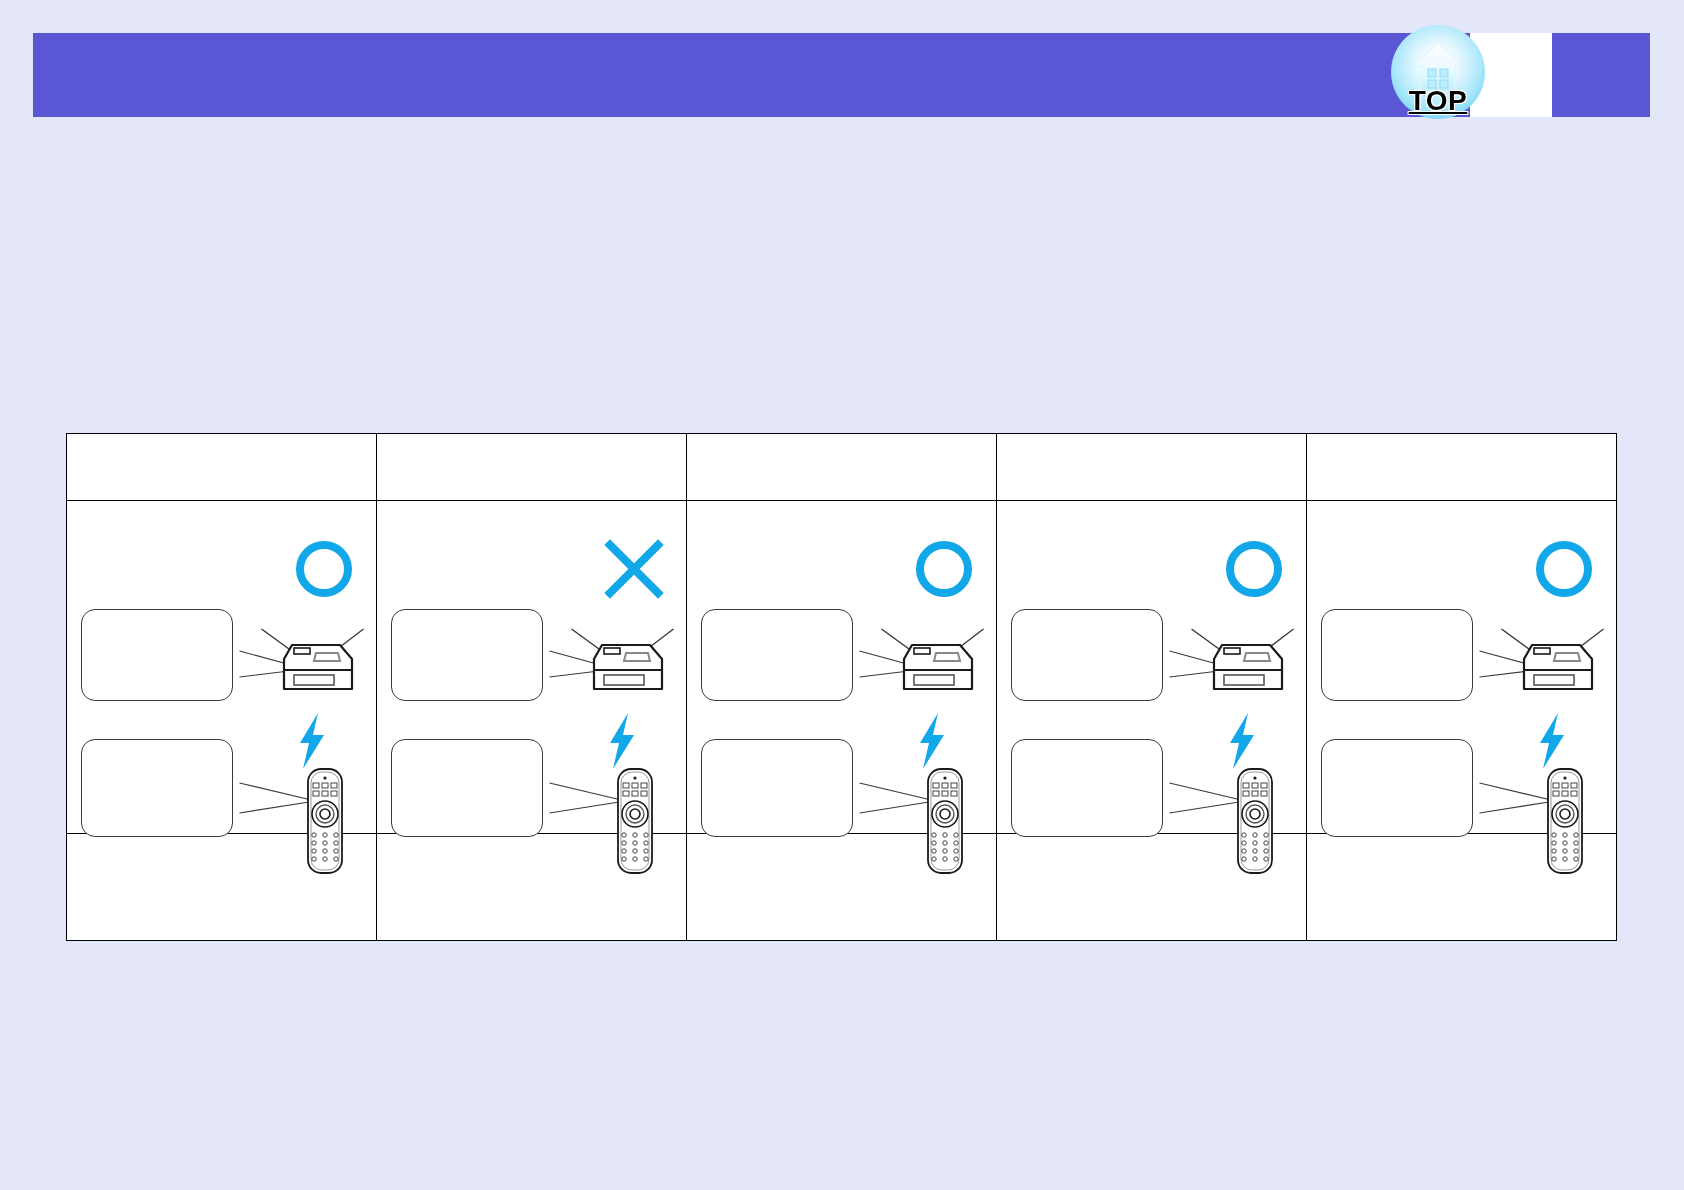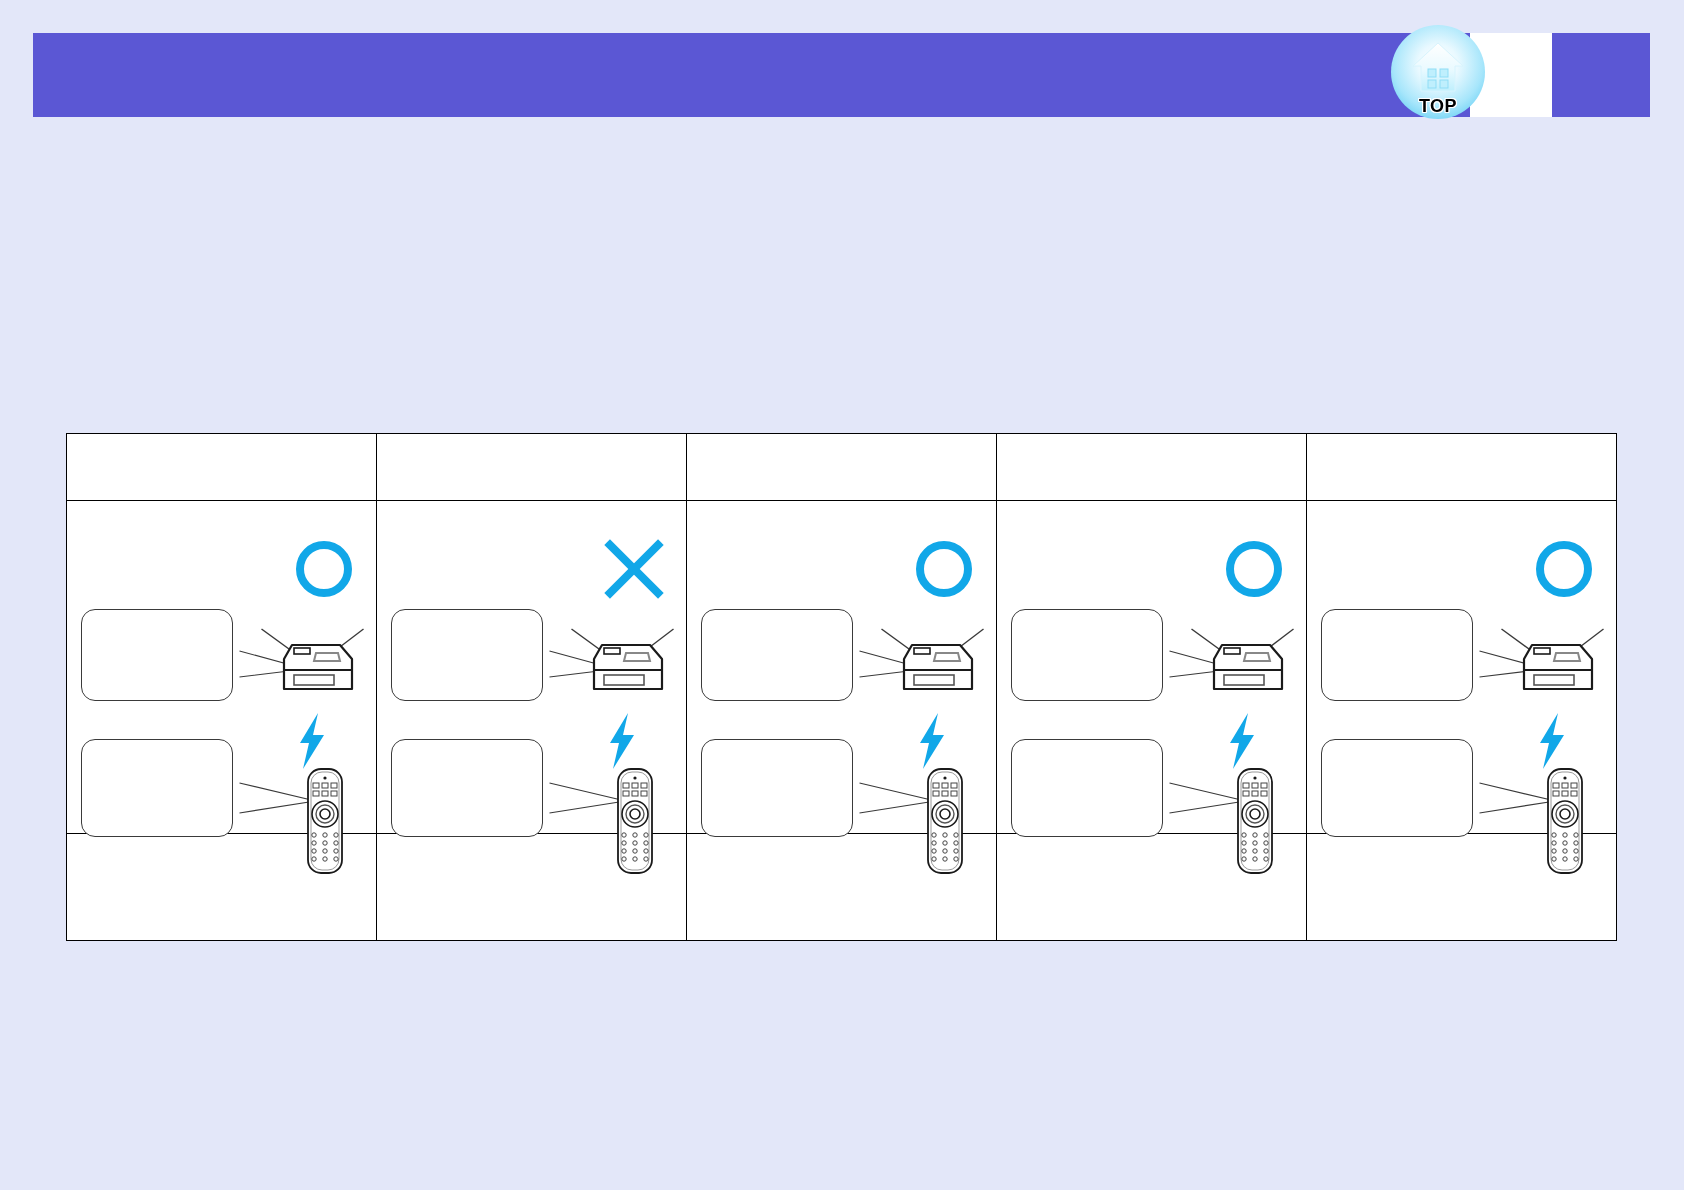--- a/index.html
+++ b/index.html
@@ -51,27 +51,28 @@
     top: 14px;
     transform: translateX(-50%);
     width: 56px;
     height: 56px;
   }
   #top-button .top-label {
     position: absolute;
     left: 50%;
     transform: translateX(-50%);
     bottom: 2px;
-    font-size: 18px;
+    font-size: 28px;
     font-weight: bold;
     color: #000000;
     text-shadow:
        1px 0 0 #fff, -1px 0 0 #fff, 0 1px 0 #fff, 0 -1px 0 #fff,
        1px 1px 0 #fff, -1px -1px 0 #fff, 1px -1px 0 #fff, -1px 1px 0 #fff;
     letter-spacing: .5px;
+    text-decoration: underline;
   }
   #top-white-patch {
     position: absolute;
     left: 1470px;
     top: 33px;
     width: 82px;
     height: 84px;
     background: #ffffff;
   }
 

